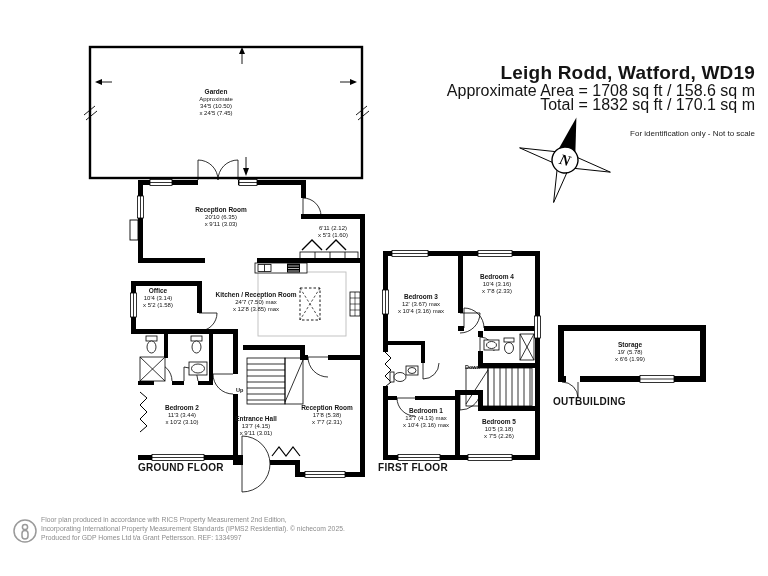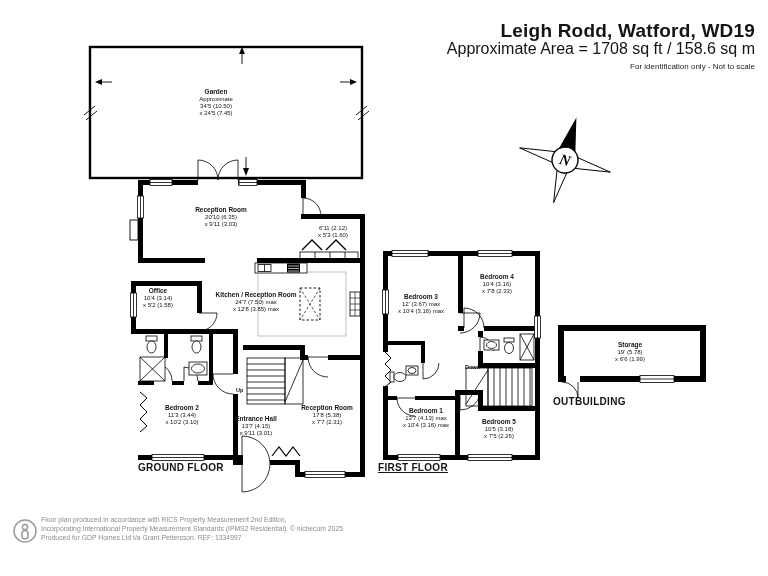--- a/index.html
+++ b/index.html
@@ -1,23 +1,23 @@
 <!DOCTYPE html>
 <html><head>
 <meta charset="utf-8">
 <style>
   html,body{margin:0;padding:0;background:#ffffff;}
   #canvas{position:relative;width:768px;height:576px;background:#ffffff;overflow:hidden;
           font-family:"Liberation Sans", sans-serif;color:#141414;}
   svg{position:absolute;left:0;top:0;}
   .hdr{position:absolute;top:20px;right:13px;text-align:right;}
-  .hdr .title{font-size:19px;font-weight:bold;letter-spacing:.2px;}
+  .hdr .title{font-size:19px;font-weight:bold;letter-spacing:.2px;margin-top:42px;}
   .hdr .aline{font-size:16px;line-height:13.5px;}
   .hdr .aline:first-of-type{margin-top:6px;}
-  .hdr .disc{font-size:8px;margin-top:6px;color:#222;}
+  .hdr .disc{font-size:8px;margin-top:18px;color:#222;}
   .rl{position:absolute;text-align:center;transform:translateX(-50%);white-space:nowrap;}
   .rl .nm{font-weight:bold;font-size:6.5px;line-height:7.6px;}
   .rl .dm{font-size:6px;line-height:7.4px;}
   .floorlbl{position:absolute;font-weight:bold;font-size:10px;letter-spacing:.3px;}
   .tiny{position:absolute;font-weight:bold;font-size:5.5px;}
   .foot{position:absolute;left:41px;top:515px;font-size:6.8px;line-height:9.2px;color:#8c8c8c;}
 </style>
 </head>
 <body>
 
@@ -264,20 +264,21 @@
   <g stroke="#9a9a9a" fill="none" stroke-width="1.5">
     <circle cx="25" cy="531" r="11"></circle>
     <circle cx="25" cy="527" r="2.6"></circle>
     <rect x="22" y="530.5" width="6" height="8.5" rx="3"></rect>
   </g>
 </svg>
 
   <div class="hdr">
     <div class="title">Leigh Rodd, Watford, WD19</div>
     <div class="aline">Approximate Area = 1708 sq ft / 158.6 sq m</div>
+    <div class="aline">Total = 1832 sq ft / 170.1 sq m</div>
     <div class="disc">For identification only - Not to scale</div>
   </div>
 
   <div class="rl" style="left:216px;top:88px;">
     <div class="nm">Garden</div>
     <div class="dm">Approximate</div>
     <div class="dm">34'5 (10.50)</div>
     <div class="dm">x 24'5 (7.45)</div>
   </div>
 
@@ -349,21 +350,21 @@
   <div class="rl" style="left:630px;top:341px;">
     <div class="nm">Storage</div>
     <div class="dm">19' (5.78)</div>
     <div class="dm">x 6'6 (1.99)</div>
   </div>
 
   <div class="tiny" style="left:236px;top:387px;">Up</div>
   <div class="tiny" style="left:465px;top:364px;">Down</div>
 
   <div class="floorlbl" style="left:138px;top:462px;text-align:center;">GROUND FLOOR</div>
-  <div class="floorlbl" style="left:378px;top:462px;text-decoration:underline;">FIRST FLOOR</div>
+  <div class="floorlbl" style="left:378px;top:462px;">FIRST FLOOR</div>
   <div class="floorlbl" style="left:553px;top:396px;">OUTBUILDING</div>
 
   <div class="foot">
     <div>Floor plan produced in accordance with RICS Property Measurement 2nd Edition,</div>
     <div>Incorporating International Property Measurement Standards (IPMS2 Residential).   © nichecom 2025.</div>
     <div>Produced for GDP Homes Ltd t/a Grant Pettersson.    REF: 1334997</div>
   </div>
 
 </div>
 

